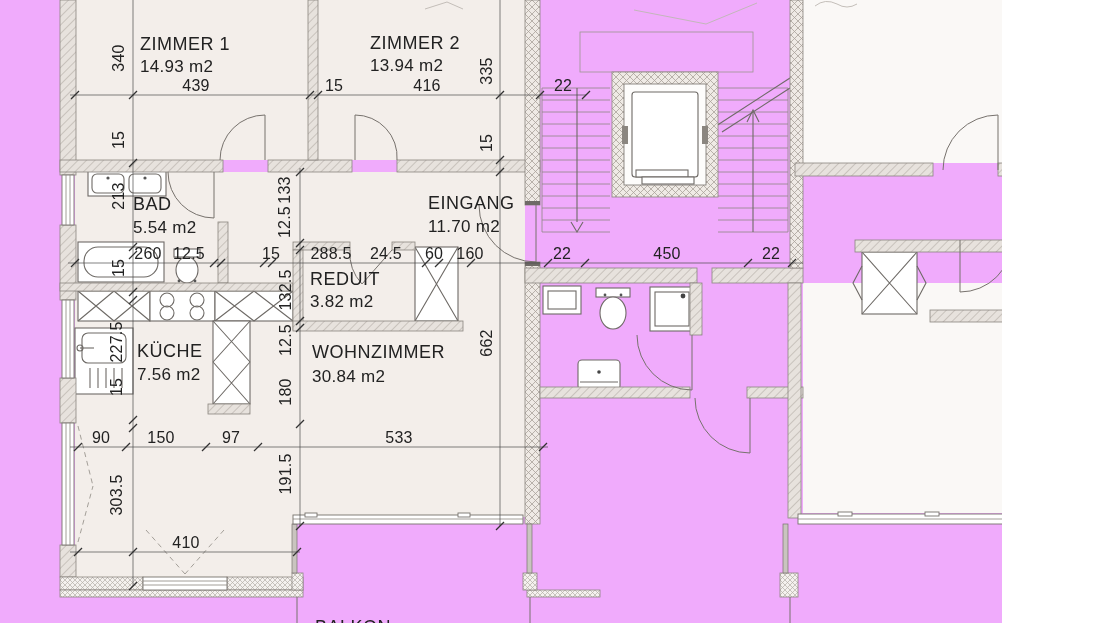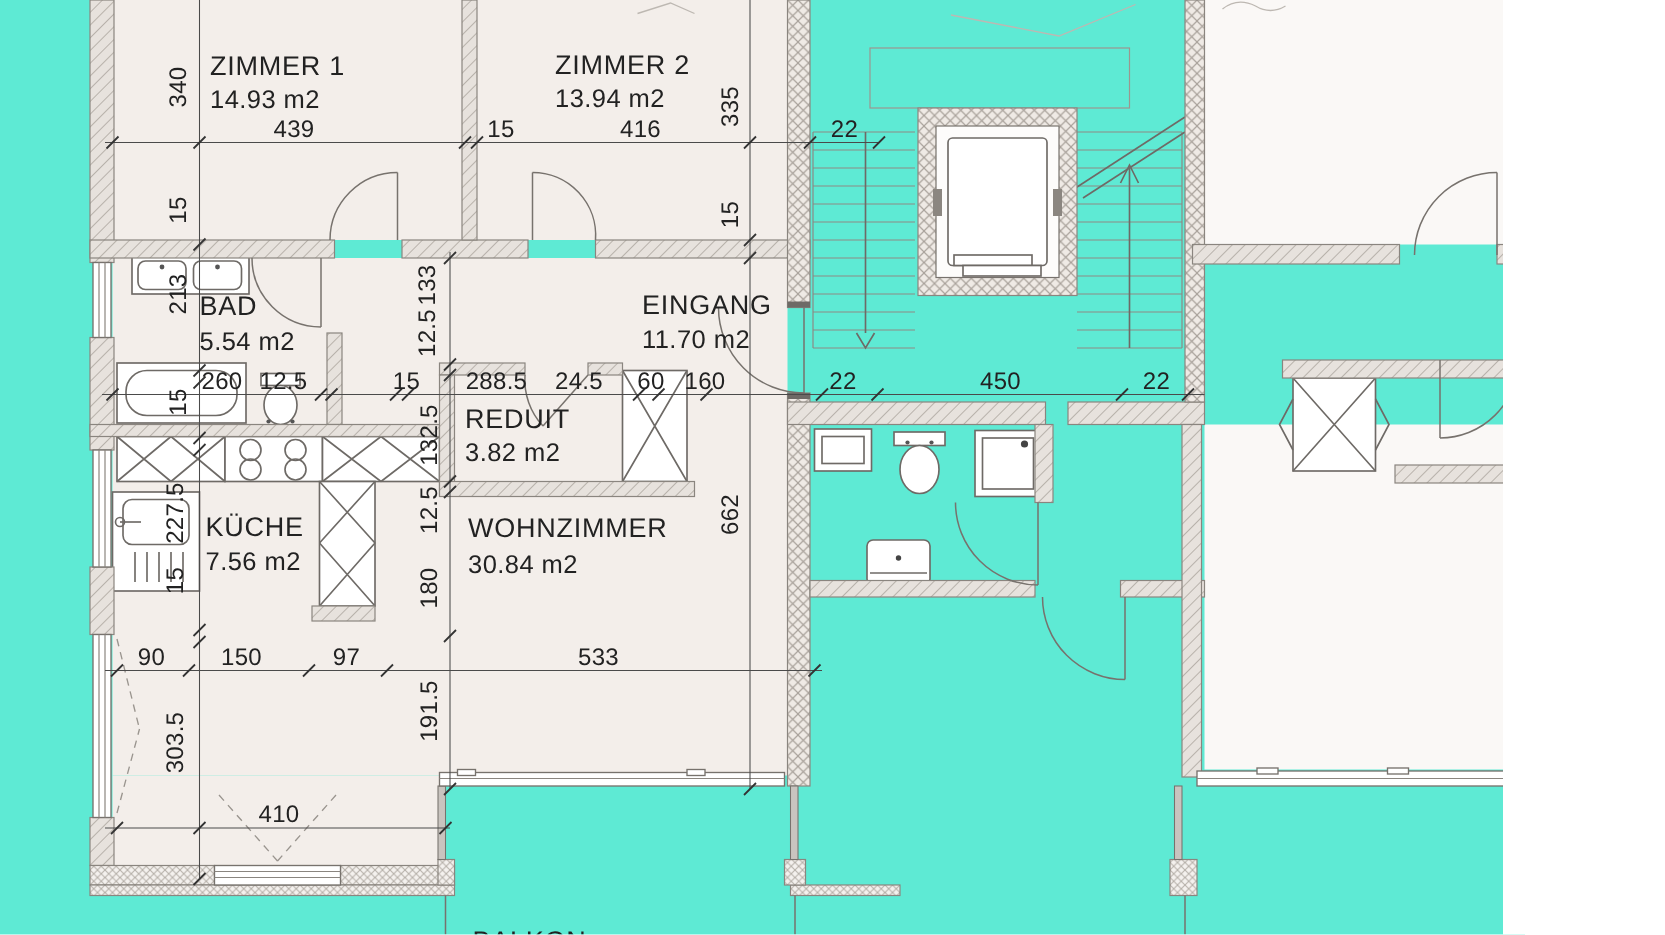--- a/index.html
+++ b/index.html
@@ -1,16 +1,16 @@
 <!DOCTYPE html>
 <html><head>
 <meta charset="utf-8">
 <style>
   html,body{margin:0;padding:0;background:#fff;}
-  #stage{position:relative;width:1002px;height:623px;background:#5eead4;overflow:hidden;
+  #stage{position:relative;width:1002px;height:623px;background:#f0abfc;overflow:hidden;
          font-family:"Liberation Sans", sans-serif;}
   svg{display:block}
   text{fill:#222;}
   .room-name{font-size:18px;letter-spacing:.5px;}
   .room-area{font-size:17px;letter-spacing:.3px;}
   .dim{font-size:16px;letter-spacing:.2px;}
   .wall{stroke:#8a857f;stroke-width:.8;}
   .thinwall{fill:#c9c4bf;stroke:#77726d;stroke-width:.7;}
   .fix{fill:none;stroke:#6e6a66;stroke-width:1.1;}
   .fixw{fill:#fff;stroke:#6e6a66;stroke-width:1.1;}

